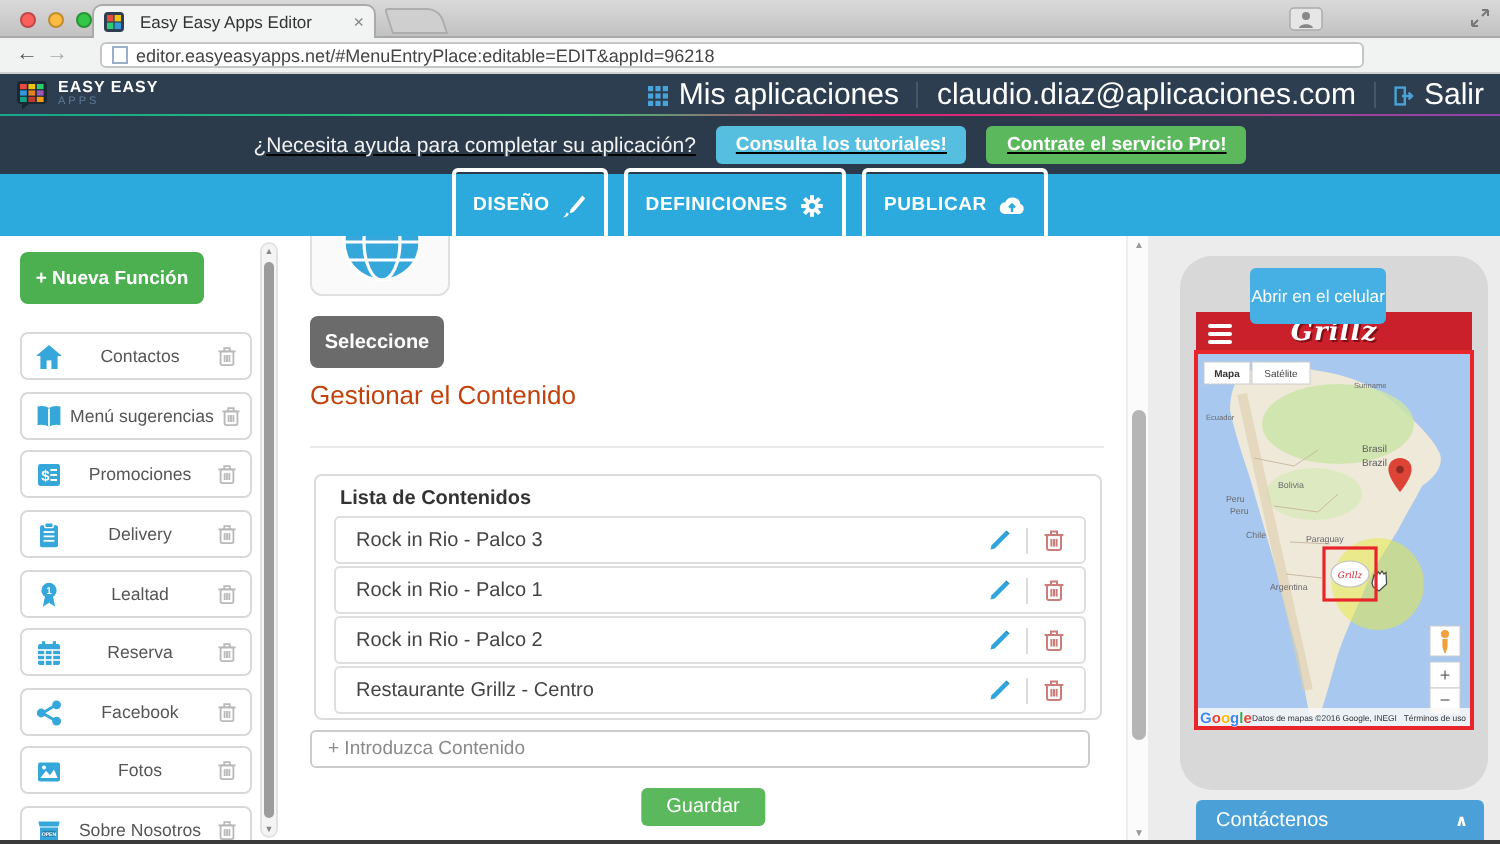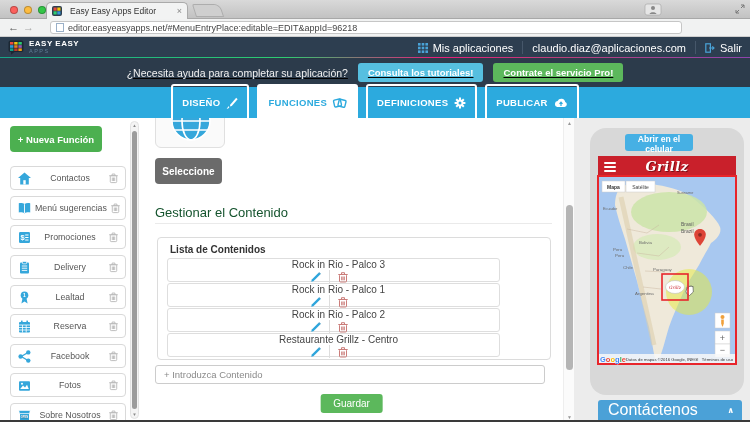--- a/index.html
+++ b/index.html
@@ -31,21 +31,21 @@
   .pageico { width:8px; height:9px; border:1px solid #9ab0c8; background:#fff; flex:0 0 auto; }
   .urlic { position:absolute; top:21px; font-size:10px; color:#8a8a8a; }
 
   
   .navbar { left:0; top:37px; width:750px; height:21px; background:#2d3e50;
     display:flex; align-items:center; padding:0 8px; color:#fff; }
   .brand { display:flex; align-items:center; gap:5px; }
   .brand-txt { line-height:1; }
   .brand-top { font-size:8px; font-weight:bold; letter-spacing:.5px; color:#fff; }
   .brand-bot { font-size:5.5px; letter-spacing:1.5px; color:#5f7d95; margin-top:1px; }
-  .nav-right { margin-left:auto; display:flex; align-items:center; gap:9px; font-size:11px; }
+  .nav-right { margin-left:auto; display:flex; align-items:center; gap:9px; font-size:15px; }
   .nav-sep { width:1px; height:13px; background:#46576a; }
   .nav-item { display:flex; align-items:center; gap:5px; color:#fff; cursor:default; }
 
   .rainbow { left:0; top:57px; width:750px; height:1px;
     background:linear-gradient(90deg,#17a589 0%,#2ecc71 38%,#e91e7a 58%,#b9407a 75%,#8e44ad 100%); }
 
   
   .helpbar { left:0; top:58px; width:750px; height:29px; background:#2c3b4b;
     display:flex; align-items:center; justify-content:center; gap:10px;text-decoration:underline; }
   .help-q { font-size:10.5px; color:#f2f2f2; }
@@ -78,61 +78,61 @@
     background:#f4f4f4; border:1px solid #e2e2e2; border-radius:5px; }
   .sb-thumb { position:absolute; left:1px; top:9px; width:5px; height:278px; background:#9c9c9c; border-radius:3px; }
   .sb-arr { position:absolute; left:0; width:7px; text-align:center; font-size:4.5px; color:#888; }
 
   
   .main { left:140px; top:118px; width:423px; height:304px; background:#fff; overflow:hidden; }
   .globe-card { position:absolute; left:15px; top:-12px; width:70px; height:42px;
     background:#fafafa; border:1px solid #e0e0e0; border-radius:6px; overflow:hidden; }
   .selbtn { position:absolute; left:15px; top:40px; width:67px; height:26px; background:#6b6b6b;
     border:none; border-radius:4px; color:#fff; font-size:10px; font-weight:bold; font-family:inherit; }
-  .heading { position:absolute; left:15px; top:87px; font-size:13px; color:#14532d; }
+  .heading { position:absolute; left:15px; top:72px; font-size:13px; color:#c2410c; }
   .hrule { position:absolute; left:15px; top:105px; width:397px; border-top:1px solid #eaeaea; }
   .panel { position:absolute; left:17px; top:119px; width:394px; height:123px;
     border:1px solid #dcdcdc; border-radius:4px; background:#fff; }
   .panel-title { position:absolute; left:12px; top:6px; font-size:10px; font-weight:bold; color:#333; }
-  .crow { position:absolute; left:9px; width:333px; height:24px; border:1px solid #dedede; border-radius:3px;
-    display:flex; align-items:center; background:#fff;flex-direction:column; }
+  .crow { position:absolute; left:9px; width:376px; height:24px; border:1px solid #dedede; border-radius:3px;
+    display:flex; align-items:center; background:#fff; }
   .crow .clabel { flex:1; font-size:10px; color:#444; padding-left:10px; white-space:nowrap; }
   .crow .acts { display:flex; align-items:center; gap:7px; padding-right:9px; }
   .vsep { width:1px; height:13px; background:#ddd; }
   .edit-ic { color:#2ea5dc; }
   .trash-r { color:#cb7d7a; }
   .addrow { position:absolute; left:15px; top:247px; width:390px; height:19px;
     border:1px solid #ccc; border-radius:3px; background:#fff; display:flex; align-items:center; }
   .addrow input { border:none; outline:none; width:100%; font-size:9.5px; color:#555;
     padding:0 8px; font-family:inherit; background:transparent; }
   .addrow input::placeholder { color:#8a8a8a; }
   .savebtn { position:absolute; left:50%; transform:translateX(-50%); top:276px; height:19px;
     background:#5cb85c; border:none; border-radius:3px; color:#fff; font-size:10px; padding:0 13px; font-family:inherit; }
 
   
   .c-scroll { left:563px; top:118px; width:11px; height:304px; background:#fbfbfb; border-left:1px solid #eee; }
   .c-arr { position:absolute; left:0; width:11px; text-align:center; font-size:5px; color:#999; }
   .c-thumb { position:absolute; left:2px; top:87px; width:7px; height:165px; background:#b5b5b5; border-radius:4px; }
 
   
   .preview { left:574px; top:118px; width:176px; height:304px; background:#ececec; }
-  .openbtn { position:absolute; left:51px; top:16px; width:68px; height:17px; background:#46b0e4;
-    border:none; border-radius:3px; color:#fff; font-size:8.6px; font-family:inherit; z-index:3;font-weight:bold; }
+  .openbtn { position:absolute; left:51px; top:16px; width:68px; height:28px; background:#46b0e4;
+    border:none; border-radius:3px; color:#fff; font-size:8.6px; font-family:inherit; z-index:3; }
   .phone { position:absolute; left:16px; top:10px; width:154px; height:267px; background:#d8d8d8; border-radius:16px; }
   .phead { position:absolute; left:8px; top:28px; width:138px; height:21px; background:#c9202b;
     display:flex; align-items:center; }
   .burger { width:12px; margin-left:6px; }
   .burger div { height:2px; background:#fff; margin:2px 0; border-radius:1px; }
   .ptitle { position:absolute; left:0; right:0; text-align:center;
     font-family:"DejaVu Serif","Liberation Serif",serif; font-style:italic; font-weight:bold;
     font-size:13px; color:#fff; text-shadow:1px 1px 0 #7c0f16; letter-spacing:.5px; }
   .mapwrap { position:absolute; left:7px; top:47px; width:140px; height:190px; border:2px solid #e8252b; }
   .contactbar { position:absolute; left:24px; top:282px; width:144px; height:20px; background:#4ba1d7;
     border-radius:3px 3px 0 0; display:flex; align-items:center; color:#fff; }
-  .contactbar .ct { font-size:16px; padding-left:10px; flex:1; }
+  .contactbar .ct { font-size:10px; padding-left:10px; flex:1; }
   .contactbar .ch { font-size:8px; padding-right:8px; font-weight:bold; }
 
   .bottomedge { left:0; top:420px; width:750px; height:2px; background:#3a3a3a; }
   svg { overflow:visible; }
 </style>
 </head>
 <body>
 
 <div id="screen">
 
@@ -239,29 +239,20 @@
     <button class="pill blue">Consulta los tutoriales!</button>
     <button class="pill green">Contrate el servicio Pro!</button>
   </div>
 
   <div class="abs bluebar">
     <button class="mtab">
       <span>DISEÑO</span>
       <svg width="12" height="12" viewBox="0 0 12 12">
         <path d="M10.2,0.8 L11.6,2.2 L5.8,9 L3.8,9.6 L4.4,7.6 Z" fill="currentColor"></path>
         <path d="M3.4,9.9 C3,11 2.2,11.6 0.6,11.7 C1.6,10.9 1.9,10.3 2.2,9.2 Z" fill="currentColor"></path>
-      </svg>
-    </button>
-    <button class="mtab active">
-      <span>FUNCIONES</span>
-      <svg width="14" height="12" viewBox="0 0 14 12">
-        <g fill="none" stroke="currentColor" stroke-width="1.4">
-          <rect x="1" y="2.5" width="7" height="7" rx="1" transform="rotate(-12 4.5 6)"></rect>
-          <rect x="5.5" y="2.8" width="7" height="7" rx="1" transform="rotate(14 9 6.3)"></rect>
-        </g>
       </svg>
     </button>
     <button class="mtab">
       <span>DEFINICIONES</span>
       <svg width="12" height="12" viewBox="0 0 12 12">
         <g stroke="currentColor" stroke-width="2">
           <line x1="6" y1="0.6" x2="6" y2="11.4"></line>
             <line x1="0.6" y1="6" x2="11.4" y2="6"></line>
           <line x1="2.2" y1="2.2" x2="9.8" y2="9.8"></line>
             <line x1="9.8" y1="2.2" x2="2.2" y2="9.8"></line>

